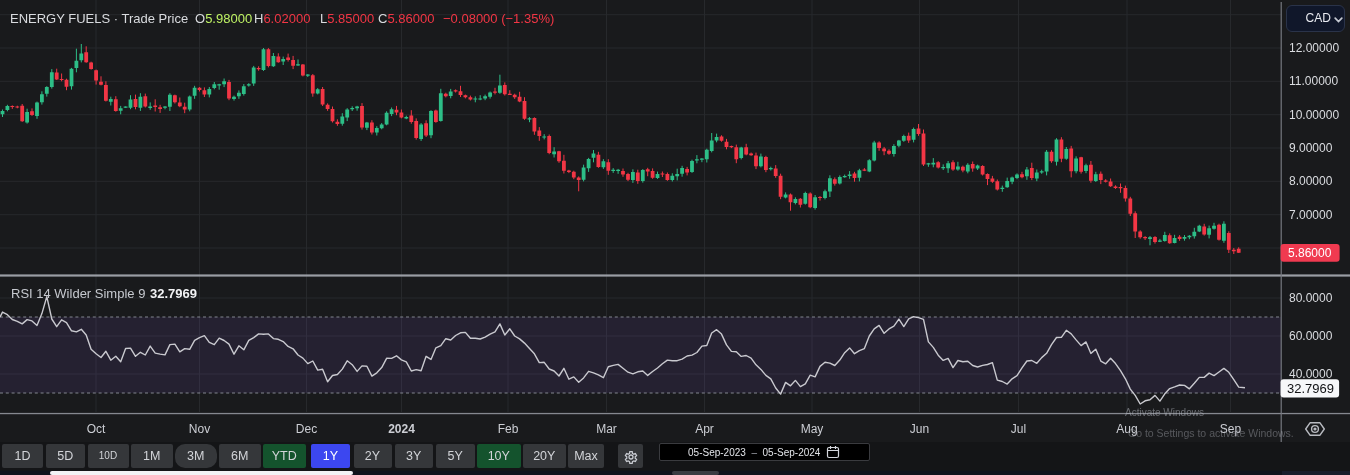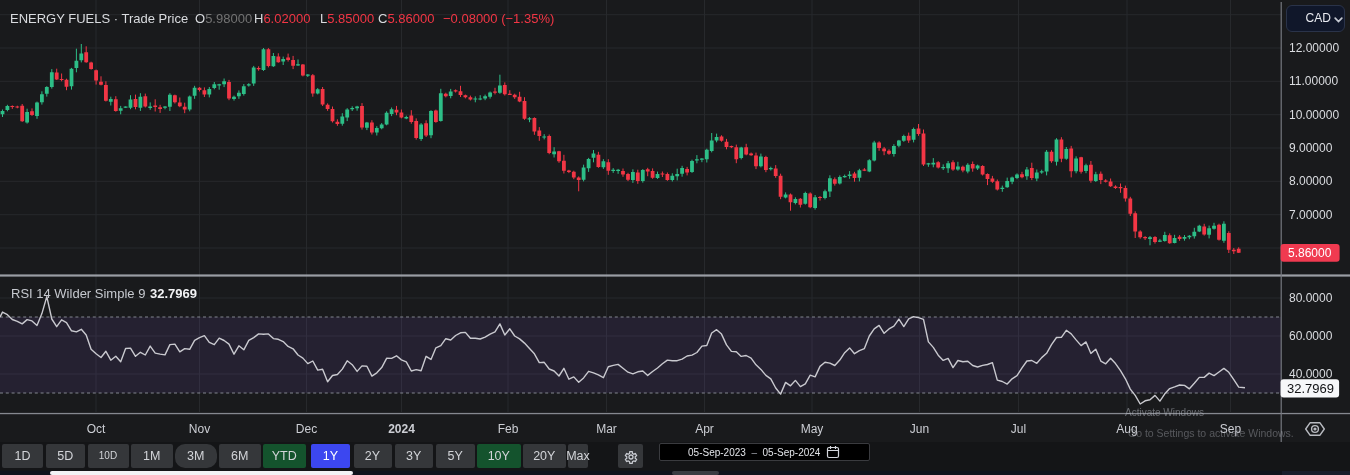--- a/index.html
+++ b/index.html
@@ -58,21 +58,21 @@
 <text x="1230.5" y="429" fill="#ccced4" font-size="12" font-weight="normal" font-family="Liberation Sans, sans-serif" text-anchor="middle" dominant-baseline="central">Sep</text>
 <g stroke="#b9bbc1" stroke-width="1.4" fill="none">
       <path d="M1310 422.8h10l4.3 6.2-4.3 6.2h-10l-4.3-6.2z" stroke-linejoin="round"></path>
       <circle cx="1315" cy="429" r="3.4"></circle>
       <circle cx="1315" cy="429" r="0.9" fill="#b9bbc1"></circle>
     </g>
 </svg>
 
 <div style="position:absolute;left:0;top:11px;font-size:13px;color:#d9dbdf;white-space:nowrap">
 <span style="position:absolute;left:10px">ENERGY FUELS · Trade Price</span>
-<span style="position:absolute;left:195px">O<span style="color:#737373">5.98000</span></span>
+<span style="position:absolute;left:195px">O<span style="color:#bef264">5.98000</span></span>
 <span style="position:absolute;left:254px">H<span style="color:#f23645">6.02000</span></span>
 <span style="position:absolute;left:320px">L<span style="color:#f23645">5.85000</span></span>
 <span style="position:absolute;left:378px">C<span style="color:#f23645">5.86000</span></span>
 <span style="position:absolute;left:443px;color:#f23645">−0.08000 (−1.35%)</span>
 </div>
 
 <div style="position:absolute;left:0;top:286px;font-size:13px;color:#c6c9cf;white-space:nowrap">
 <span style="position:absolute;left:11px">RSI 14 Wilder Simple 9</span>
 <span style="position:absolute;left:150px;color:#f2f3f5;font-weight:bold">32.7969</span>
 </div>
@@ -93,21 +93,21 @@
 <div style="position:absolute;left:131.0px;top:443.5px;width:41.5px;height:24.5px;background:#35373a;color:#d2d4d8;border-radius:2px;display:flex;align-items:center;justify-content:center;font-size:12.5px">1M</div>
 <div style="position:absolute;left:175.0px;top:443.5px;width:41.5px;height:24.5px;background:#35373a;color:#d2d4d8;border-radius:10px;display:flex;align-items:center;justify-content:center;font-size:12.5px">3M</div>
 <div style="position:absolute;left:219.0px;top:443.5px;width:41.5px;height:24.5px;background:#35373a;color:#d2d4d8;border-radius:2px;display:flex;align-items:center;justify-content:center;font-size:12.5px">6M</div>
 <div style="position:absolute;left:263.0px;top:443.5px;width:42.5px;height:24.5px;background:#14532d;color:#d2d4d8;border-radius:2px;display:flex;align-items:center;justify-content:center;font-size:12.5px">YTD</div>
 <div style="position:absolute;left:311.0px;top:443.5px;width:39.0px;height:24.5px;background:#3c47f0;color:#fff;border-radius:2px;display:flex;align-items:center;justify-content:center;font-size:12.5px">1Y</div>
 <div style="position:absolute;left:353.5px;top:443.5px;width:38.0px;height:24.5px;background:#35373a;color:#d2d4d8;border-radius:2px;display:flex;align-items:center;justify-content:center;font-size:12.5px">2Y</div>
 <div style="position:absolute;left:394.5px;top:443.5px;width:38.5px;height:24.5px;background:#35373a;color:#d2d4d8;border-radius:2px;display:flex;align-items:center;justify-content:center;font-size:12.5px">3Y</div>
 <div style="position:absolute;left:436.0px;top:443.5px;width:38.5px;height:24.5px;background:#35373a;color:#d2d4d8;border-radius:2px;display:flex;align-items:center;justify-content:center;font-size:12.5px">5Y</div>
 <div style="position:absolute;left:477.0px;top:443.5px;width:43.5px;height:24.5px;background:#14532d;color:#d2d4d8;border-radius:2px;display:flex;align-items:center;justify-content:center;font-size:12.5px">10Y</div>
 <div style="position:absolute;left:523.0px;top:443.5px;width:42.5px;height:24.5px;background:#35373a;color:#d2d4d8;border-radius:2px;display:flex;align-items:center;justify-content:center;font-size:12.5px">20Y</div>
-<div style="position:absolute;left:568.0px;top:443.5px;width:20px;height:24.5px;background:#35373a;color:#d2d4d8;border-radius:2px;display:flex;align-items:center;justify-content:center;font-size:12.5px">Max</div>
+<div style="position:absolute;left:568.0px;top:443.5px;width:36px;height:24.5px;background:#35373a;color:#d2d4d8;border-radius:2px;display:flex;align-items:center;justify-content:center;font-size:12.5px">Max</div>
 <div style="position:absolute;left:618px;top:443.5px;width:24.5px;height:24.5px;background:#35373a;border-radius:2px"></div>
 <svg width="16" height="16" viewBox="0 0 24 24" style="position:absolute;left:622.5px;top:449px">
     <g stroke="#c9ccd2" stroke-width="1.9" fill="none">
       <path d="M10.2 21.5l-.4-2.6a7 7 0 0 1-1.9-1.1l-2.5.9-1.8-3.1 2.1-1.7a7.3 7.3 0 0 1 0-2.2l-2.1-1.7 1.8-3.1 2.5.9a7 7 0 0 1 1.9-1.1l.4-2.6h3.6l.4 2.6a7 7 0 0 1 1.9 1.1l2.5-.9 1.8 3.1-2.1 1.7a7.3 7.3 0 0 1 0 2.2l2.1 1.7-1.8 3.1-2.5-.9a7 7 0 0 1-1.9 1.1l-.4 2.6z"></path>
       <circle cx="12" cy="12" r="3"></circle>
     </g>
   </svg>
 <div style="position:absolute;left:658.5px;top:443px;width:211px;height:18px;background:#000000;border:1px solid #3a3b3f;border-radius:2px;display:flex;align-items:center;justify-content:center;color:#e2e4e8;font-size:10px">05-Sep-2023&nbsp;&nbsp;<span style="color:#9a9da5">–</span>&nbsp;&nbsp;05-Sep-2024&nbsp;&nbsp;<svg width="14" height="14" viewBox="0 0 14 14" style="margin-top:-1px">
       <g stroke="#d4d7dd" stroke-width="1.2" fill="none">
         <rect x="1.5" y="2.5" width="11" height="10" rx="1.5"></rect>

